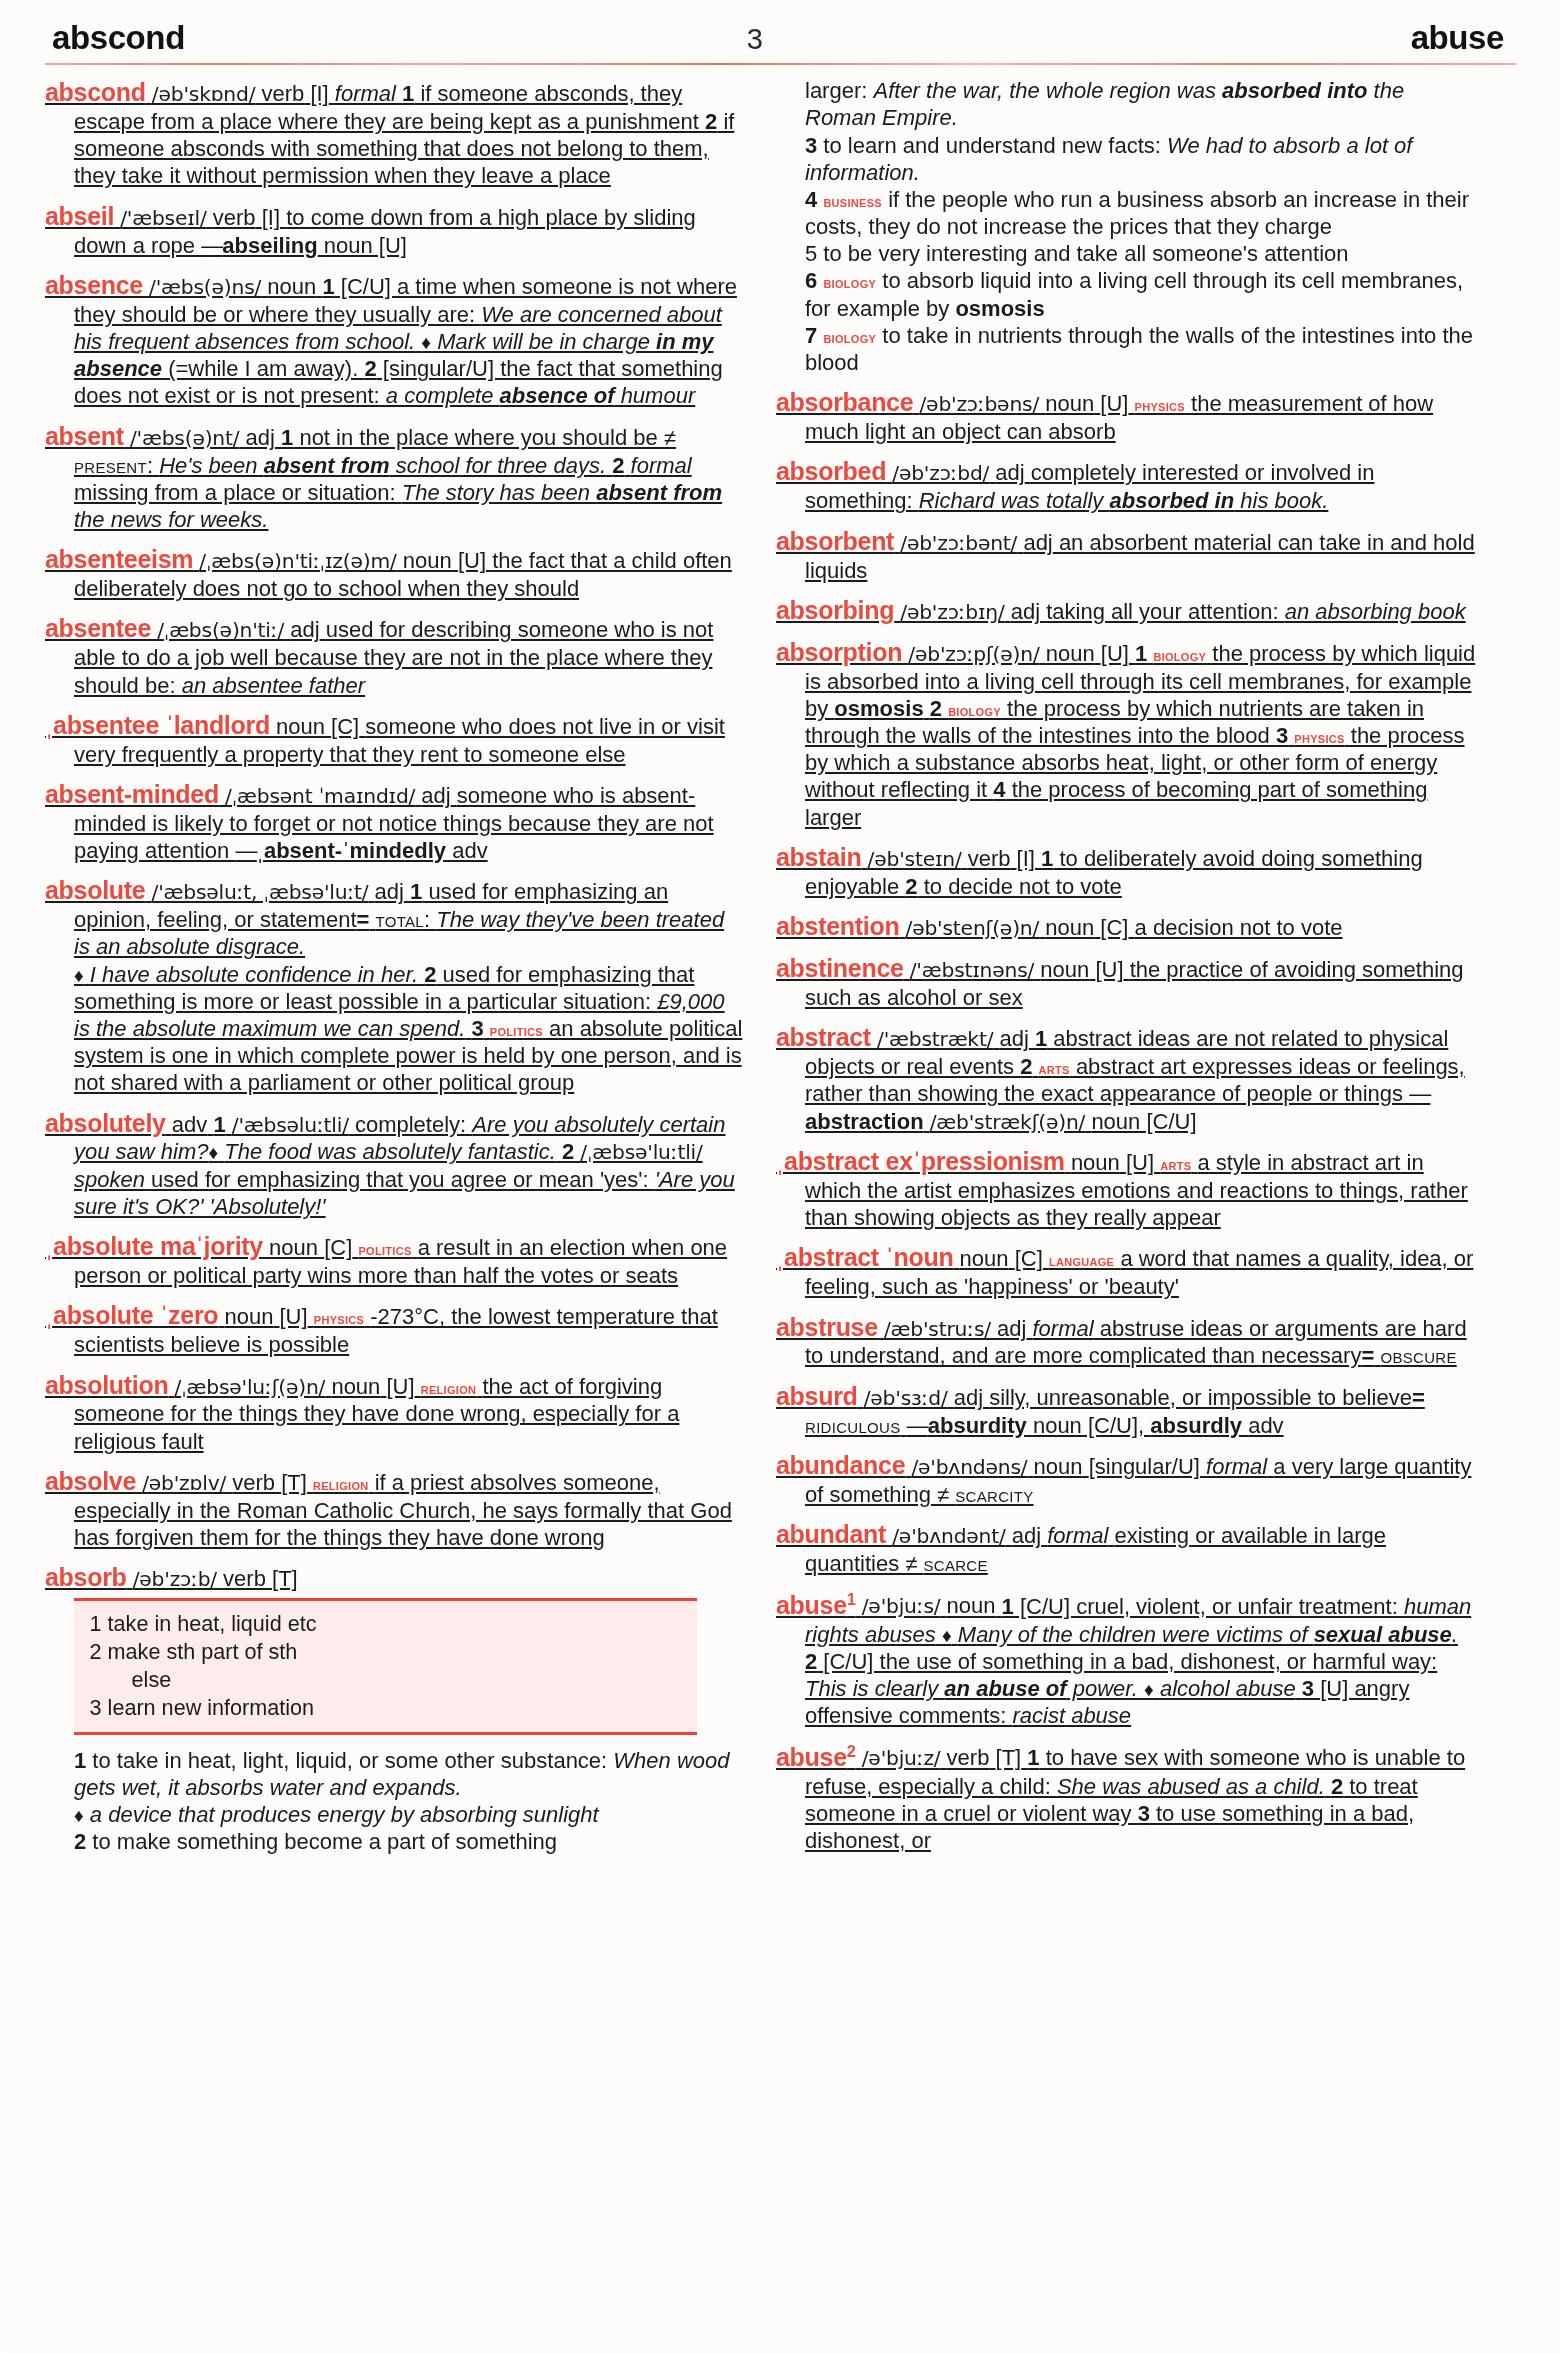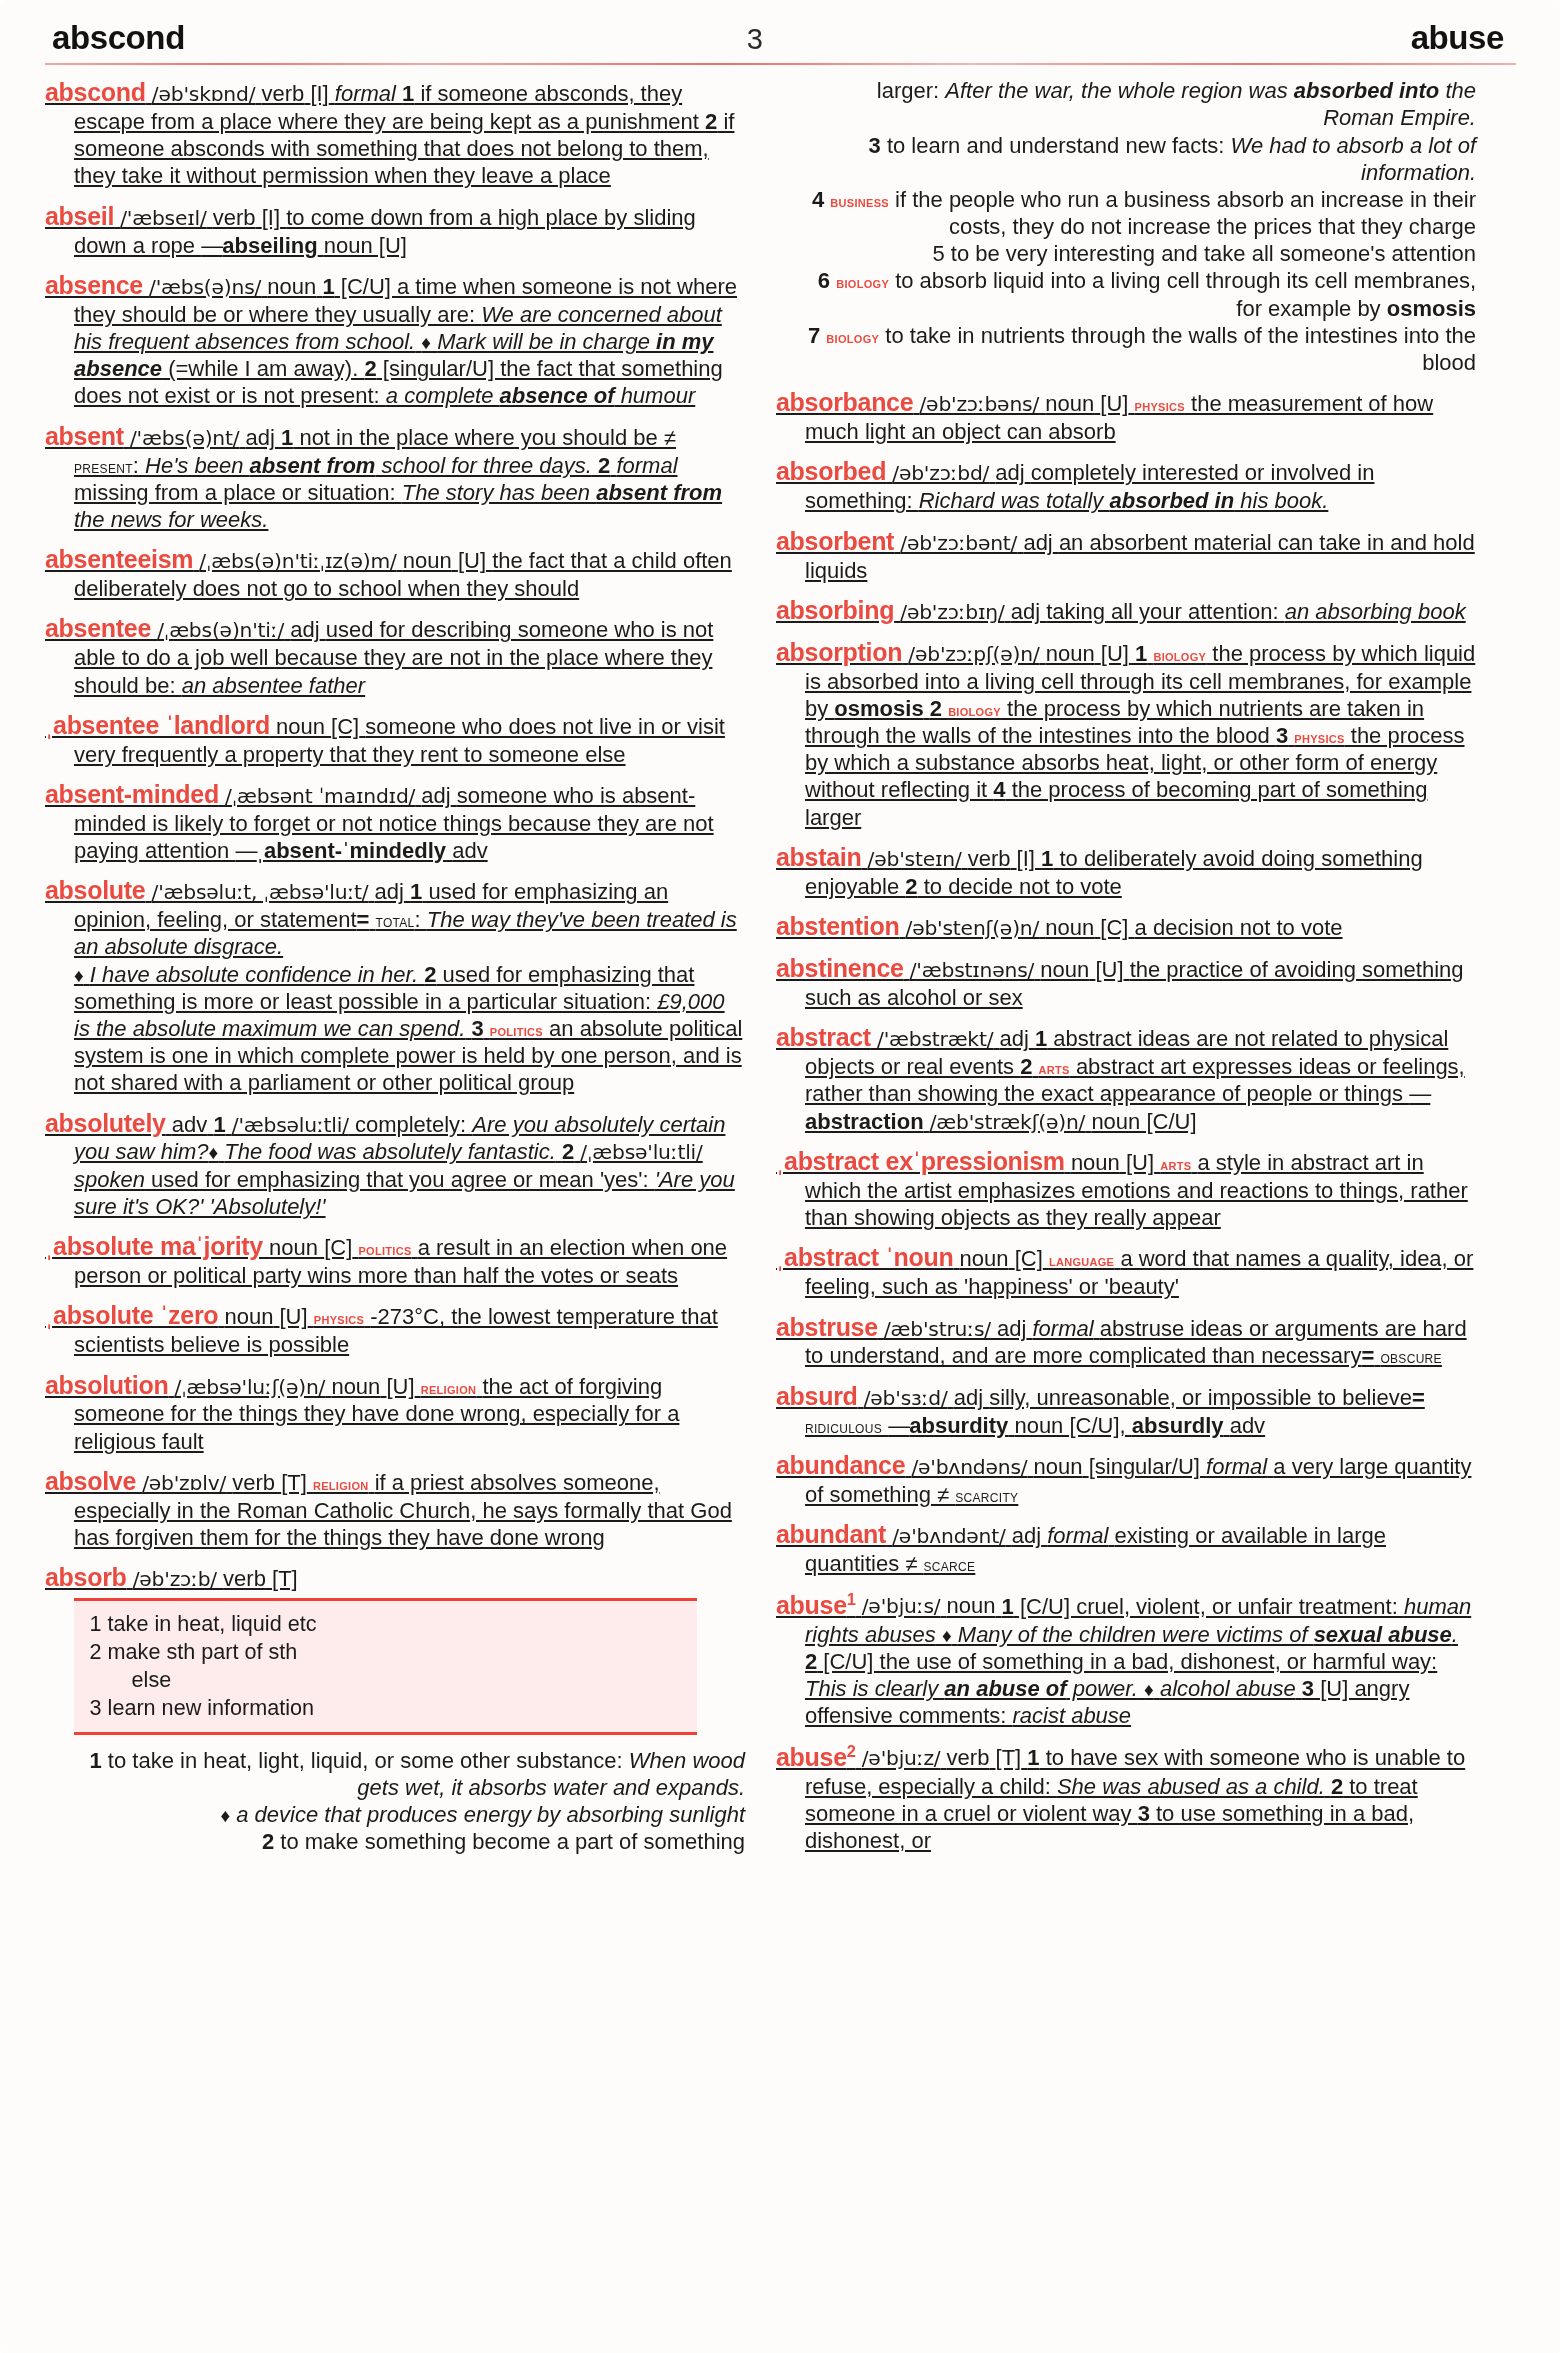--- a/index.html
+++ b/index.html
@@ -74,21 +74,20 @@
     margin: 0 0 11.2px 0;
     padding-left: 29px;
     text-indent: -29px;
     text-decoration: underline;
   }
   .entry.tight { margin-bottom: 3px; }
   .cont {
     margin: 0 0 11.2px 0;
     padding-left: 29px;
     text-indent: 0;
-    text-align: right;
   }
 
   
   .hwd {
     color: #ea4b41;
     font-weight: bold;
     font-size: 25px;
     letter-spacing: -0.3px;
   }
   .hwd .sup {
@@ -104,21 +103,21 @@
   .pos { font-style: normal; }
   .reg { font-style: italic; }
   .dom {
     color: #ea4b41;
     font-weight: bold;
     font-size: 11px;
     letter-spacing: 0.3px;
     text-transform: uppercase;
   }
   .sc {
-    font-size: 12px;
+    font-size: 15px;
     letter-spacing: 0.3px;
     text-transform: uppercase;
   }
   .dia { font-size: 19px; }
   .dash { letter-spacing: -0.9px; }
 
   
   .menu {
     margin: 5.2px 0 12px 29px;
     border-top: 3.5px solid #ef4136;

